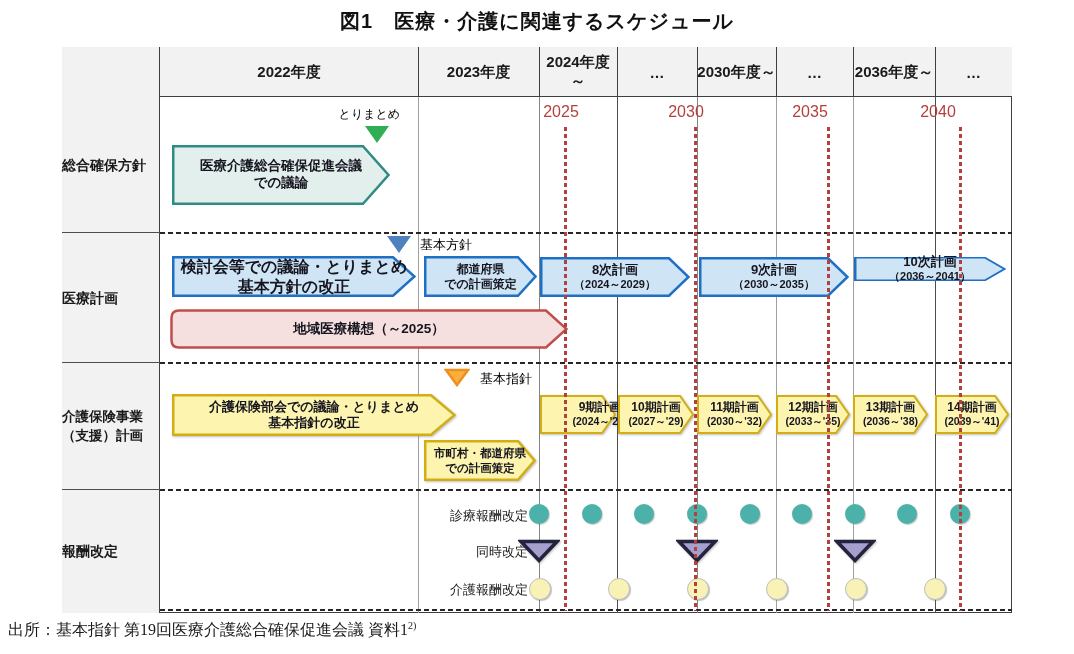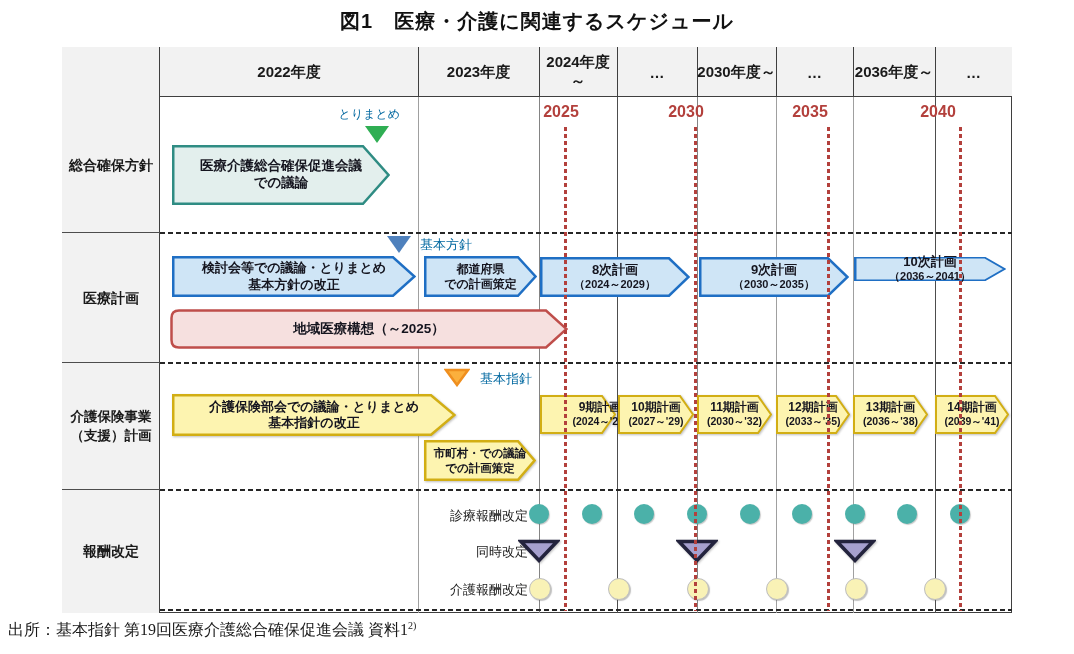--- a/index.html
+++ b/index.html
@@ -1,39 +1,39 @@
 <!DOCTYPE html>
 <html><head>
 <meta charset="utf-8">
 <style>
   html,body{margin:0;padding:0;background:#fff;}
   .canvas{position:relative;width:1074px;height:654px;background:#fff;overflow:hidden;
           font-family:"Liberation Sans","DejaVu Sans",sans-serif;color:#111;}
   .abs{position:absolute;}
   .cell{position:absolute;display:flex;align-items:center;justify-content:center;
         font-weight:700;font-size:15px;color:#1a1a1a;text-align:center;}
-  .rowlabel{position:absolute;display:flex;flex-direction:column;align-items:center;justify-content:center;
+  .rowlabel{position:absolute;display:flex;flex-direction:column;align-items:flex-start;justify-content:center;
         font-weight:700;font-size:14px;color:#1a1a1a;text-align:center;line-height:1.35;}
   .vline{position:absolute;width:1px;background:#848484;z-index:1;}
   .vline-dark{position:absolute;width:1px;background:#3f3f3f;z-index:2;}
   .dashline{position:absolute;height:2px;z-index:3;
         background:repeating-linear-gradient(90deg,#262626 0 5px,transparent 5px 8px);}
   .solidsep{position:absolute;height:1px;background:#4d4d4d;z-index:3;}
   .redline{position:absolute;width:3px;z-index:40;
         background:repeating-linear-gradient(180deg,#b3403c 0 4px,transparent 4px 7px);}
-  .yearlab{position:absolute;width:60px;text-align:center;font-weight:700;font-size:16px;color:#b3403c;z-index:40;}
+  .yearlab{position:absolute;width:60px;text-align:center;font-weight:400;font-size:16px;color:#b3403c;z-index:40;}
   .arrow{position:absolute;z-index:10;}
   .arrow svg{position:absolute;left:0;top:0;width:100%;height:100%;display:block;}
   .atxt{position:relative;z-index:2;width:100%;height:100%;display:flex;flex-direction:column;
         align-items:center;justify-content:center;font-weight:700;color:#15151f;text-align:center;line-height:1.25;}
   .marker{position:absolute;z-index:20;}
   .dot{position:absolute;width:20px;height:20px;border-radius:50%;z-index:20;}
   .teal-dot{background:#4bb1a9;box-shadow:1px 1px 1px rgba(100,100,100,.35);}
   .yellow-dot{background:#f9f2b6;border:1px solid #bfbfbf;box-shadow:1px 1px 1px rgba(100,100,100,.4);}
-  .smalllab{position:absolute;font-size:13px;color:#0369a1;z-index:15;white-space:nowrap;}
+  .smalllab{position:absolute;font-size:13px;color:#000000;z-index:15;white-space:nowrap;}
   .legendlab{position:absolute;width:100px;text-align:right;font-size:13px;color:#1a1a1a;z-index:15;white-space:nowrap;}
   .shadow{filter:drop-shadow(1px 1.5px 1px rgba(110,110,110,.45));}
   .title{position:absolute;left:0;top:8px;width:100%;text-align:center;font-weight:700;font-size:20px;
         letter-spacing:1px;color:#111;}
   .source{position:absolute;left:8px;top:620px;font-family:"Liberation Serif","DejaVu Serif",serif;
         font-size:16px;color:#1a1a1a;}
   .source sup{font-size:10px;}
 </style>
 </head>
 <body>
@@ -124,21 +124,21 @@
     <svg width="26" height="19" viewBox="0 0 26 19">
         <polygon points="1,1 25,1 13,18" fill="#4f81bd"></polygon>
       </svg>
   </div>
   <div class="smalllab" style="left:420px;top:236px;">基本方針</div>
 
   <div class="arrow" style="left:172px;top:256px;width:244px;height:41px;">
     <svg viewBox="0 0 244 41" preserveAspectRatio="none">
       <polygon points="1.25,1.25 221,1.25 242.5,20.5 221,39.75 1.25,39.75" fill="#cfe5f6" stroke="#1f6fc4" stroke-width="2.5"></polygon>
     </svg>
-    <div class="atxt" style="padding-right:22px;font-size:13px;">
+    <div class="atxt" style="padding-right:22px;font-size:16px;">
       <div>検討会等での議論・とりまとめ</div>
       <div>基本方針の改正</div>
     </div>
   </div>
   <div class="arrow" style="left:424px;top:256px;width:113px;height:41px;">
     <svg viewBox="0 0 113 41" preserveAspectRatio="none">
       <polygon points="1.25,1.25 94,1.25 111.5,20.5 94,39.75 1.25,39.75" fill="#cfe5f6" stroke="#1f6fc4" stroke-width="2.5"></polygon>
     </svg>
     <div class="atxt" style="padding-right:18px;font-size:12px;">
       <div>都道府県</div>
@@ -197,21 +197,21 @@
     <div class="atxt" style="padding-right:24px;font-size:13px;">
       <div>介護保険部会での議論・とりまとめ</div>
       <div>基本指針の改正</div>
     </div>
   </div>
   <div class="arrow shadow" style="left:424px;top:440px;width:112px;height:41px;">
     <svg viewBox="0 0 112 41" preserveAspectRatio="none">
       <polygon points="1.25,1.25 94,1.25 110.5,20.5 94,39.75 1.25,39.75" fill="#fdf4b0" stroke="#d2ae14" stroke-width="2.5"></polygon>
     </svg>
     <div class="atxt" style="padding-right:17px;font-size:11.5px;">
-      <div>市町村・での議論</div>
+      <div>市町村・都道府県</div>
       <div>での計画策定</div>
     </div>
   </div>
 
   <div class="arrow shadow" style="left:540px;top:395px;width:76px;height:39px;">
     <svg viewBox="0 0 76 39" preserveAspectRatio="none">
         <polygon points="1,1 62,1 75,19.5 62,38 1,38" fill="#fdf4b0" stroke="#d2ae14" stroke-width="2"></polygon>
       </svg>
     <div class="atxt" style="padding-right:13px;font-size:12px;padding-left:22px;">
       <div>9期計画</div>

